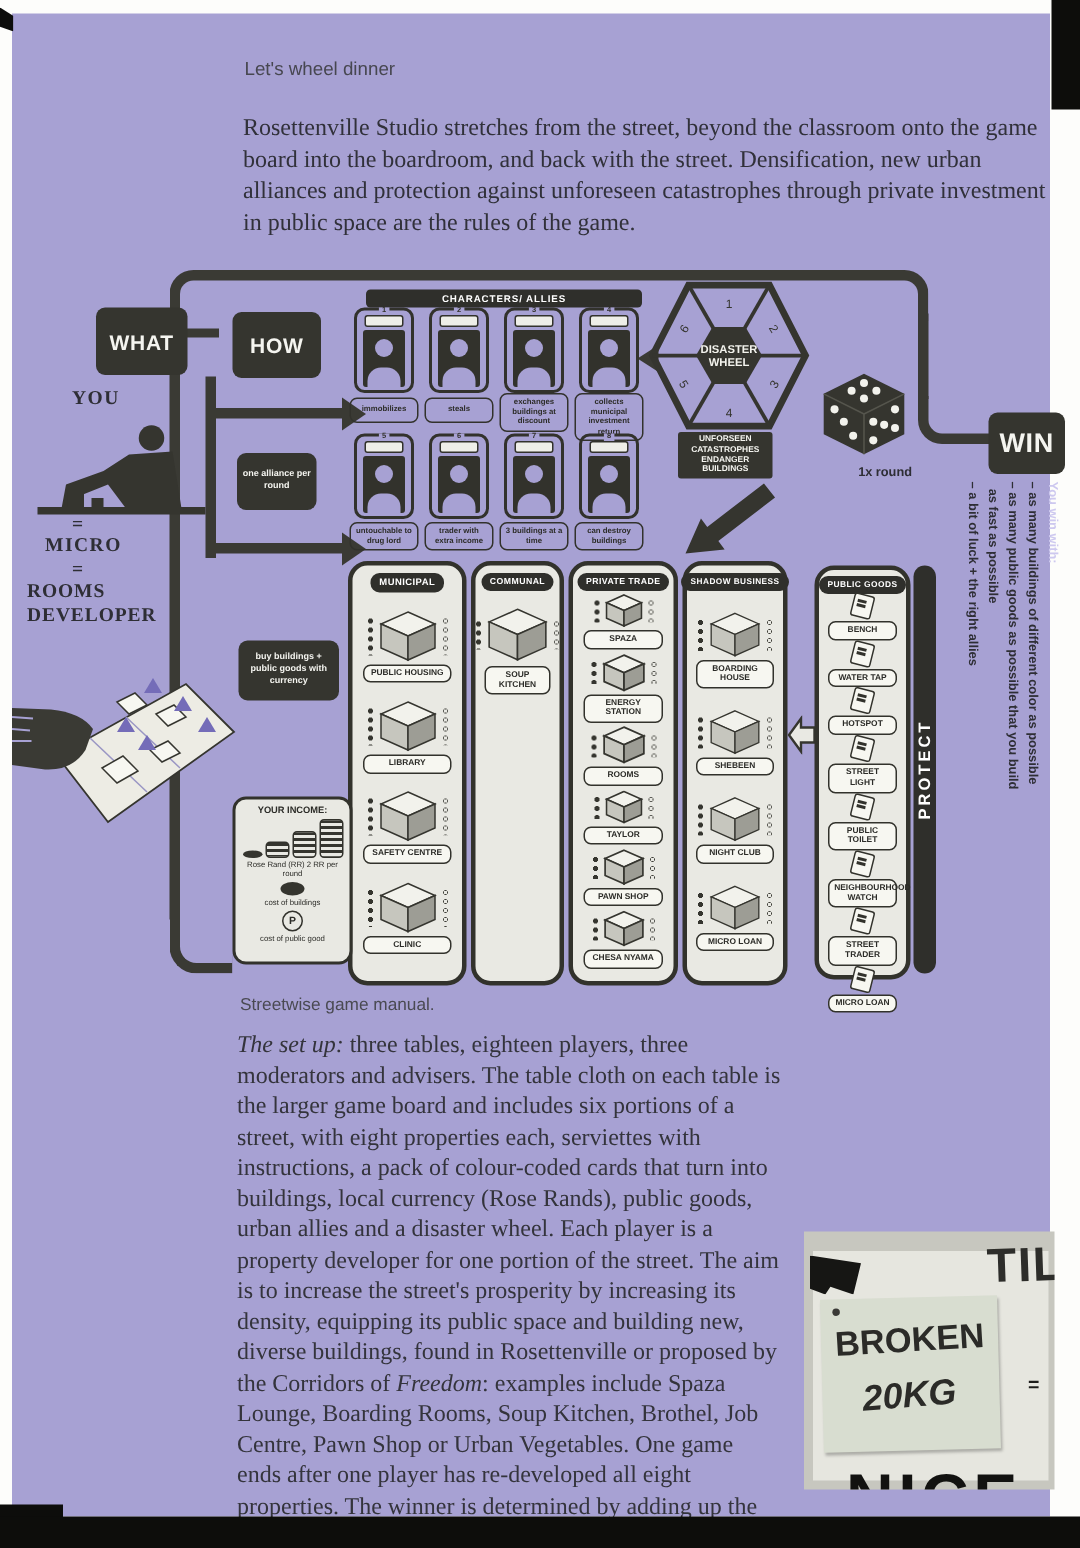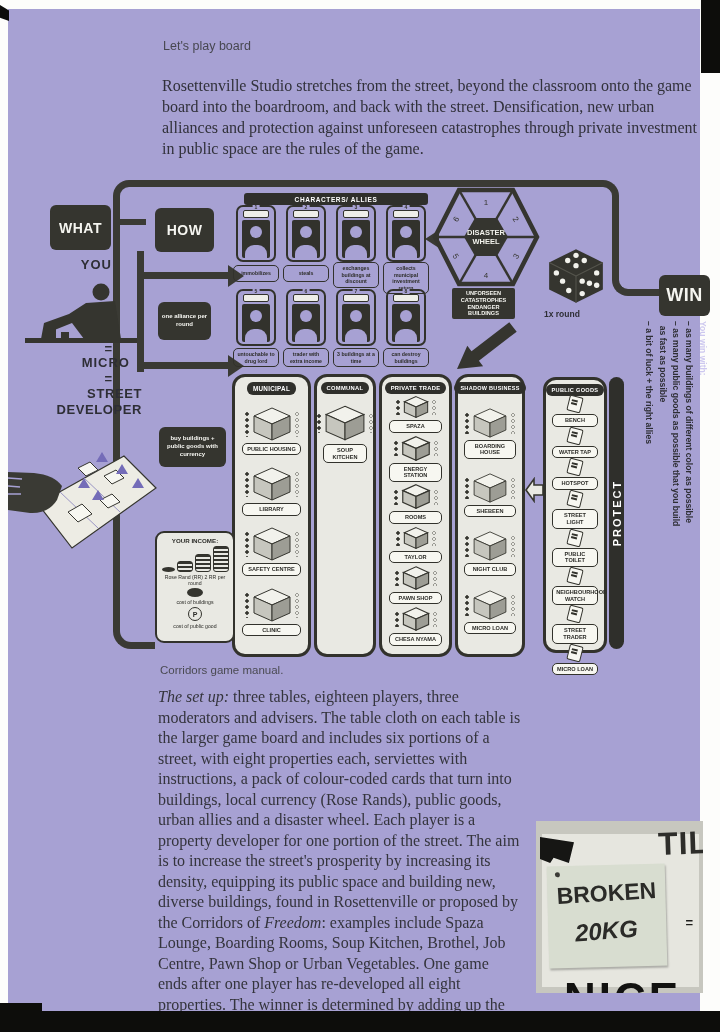--- a/index.html
+++ b/index.html
@@ -35,28 +35,28 @@
   .bra2{left:133px;top:353px;width:88px;}
   .ahead{position:absolute;width:0;height:0;border-top:11px solid transparent;border-bottom:11px solid transparent;
          border-left:16px solid #3a3a34;}
   .ah1{left:220px;top:256px;} .ah2{left:220px;top:346px;}
   .chevL{position:absolute;left:417px;top:221px;width:0;height:0;border-top:9px solid transparent;
          border-bottom:9px solid transparent;border-right:14px solid #3a3a34;}
 
   
   .dbox{position:absolute;background:#35352f;color:#f5f5f0;border-radius:6px;display:flex;
         align-items:center;justify-content:center;text-align:center;font-weight:bold;}
-  .what{left:42px;top:196px;width:61px;height:45px;font-size:14px;letter-spacing:.5px;}
+  .what{left:56px;top:196px;width:61px;height:45px;font-size:14px;letter-spacing:.5px;}
   .how{left:147px;top:199px;width:59px;height:44px;font-size:14px;letter-spacing:.5px;}
   .winbox{left:651px;top:266px;width:51px;height:41px;font-size:18px;letter-spacing:.5px;}
   .alliance{left:150px;top:293px;width:53px;height:38px;font-size:6px;font-weight:bold;padding:2px;box-sizing:border-box;line-height:1.3;}
   .buynote{left:151px;top:418px;width:67px;height:40px;font-size:6px;padding:3px;box-sizing:border-box;line-height:1.3;}
   .warn{left:444px;top:279px;width:63px;height:31px;font-size:5.6px;line-height:1.25;padding:2px;box-sizing:border-box;border-radius:2px;}
 
-  .yt{position:absolute;text-align:right;color:#2e2e35;font-weight:bold;}
+  .yt{position:absolute;text-align:left;color:#2e2e35;font-weight:bold;font-family:Liberation Serif, serif;}
   .you{left:40px;top:248px;width:64px;font-size:13px;letter-spacing:1px;}
   .eq1{left:40px;top:332px;width:64px;font-size:13px;}
   .player{left:22px;top:346px;width:100px;font-size:13px;letter-spacing:1px;}
   .eq2{left:40px;top:362px;width:64px;font-size:13px;}
   .dev{left:10px;top:377px;width:124px;font-size:13px;letter-spacing:.6px;line-height:16px;}
   .aim{left:8px;top:558px;width:128px;font-size:14px;line-height:20px;white-space:pre-line;}
 
   
   .charbar{position:absolute;left:236px;top:184px;width:184px;height:12px;background:#2f2f2b;color:#fff;
            border-radius:3px;font-size:6.5px;font-weight:bold;letter-spacing:.6px;display:flex;
@@ -106,21 +106,21 @@
   .income .t{font-size:6.2px;font-weight:bold;}
   .coins{display:flex;align-items:flex-end;gap:2px;height:26px;}
   .coin{width:13px;height:5px;background:#35352f;border-radius:50%;}
   .stack{width:14px;border:1px solid #32322c;border-radius:3px;
          background:repeating-linear-gradient(#35352f 0 2px,#e9e9e3 2px 4px);}
   .s1{height:9px;} .s2{height:16px;} .s3{height:24px;}
   .oval{width:16px;height:9px;background:#35352f;border-radius:50%;}
   .pcircle{width:12px;height:12px;border:1.3px solid #32322c;border-radius:50%;display:flex;
            align-items:center;justify-content:center;font-size:7px;font-weight:bold;}
 
-  .dicenote{position:absolute;left:536px;top:300px;width:64px;text-align:left;font-size:8.5px;
+  .dicenote{position:absolute;left:536px;top:300px;width:64px;text-align:right;font-size:8.5px;
             font-weight:bold;color:#2e2e35;}
 
   
   .caption{position:absolute;left:152px;top:655px;font-size:11.5px;color:#4a4a52;}
   .bodytext{position:absolute;left:150px;top:678px;width:545px;font-family:"Liberation Serif",serif;
             font-size:16px;line-height:20.5px;color:#34343c;}
   .bodytext .it{font-style:italic;}
 
   
   .photo{float:right;width:167px;height:172px;margin:134px 0 4px 14px;background:#c7c7bf;
@@ -142,21 +142,21 @@
                letter-spacing:3px;}
 
   svg text{font-family:"Liberation Sans",sans-serif;}
 </style>
 </head>
 <body>
 
 <div class="scan">
   <div class="page">
 
-    <div class="kicker">Let's play board</div>
+    <div class="kicker">Let's wheel dinner</div>
     <p class="intro">Rosettenville Studio stretches from the street, beyond the classroom onto the game board into the boardroom, and back with the street. Densification, new urban alliances and protection against unforeseen catastrophes through private investment in public space are the rules of the game.</p>
 
     <div class="topbar"></div>
     <div class="ln ltrunk"></div>
     <div class="lcurve"></div>
     <div class="ln rtrunk"></div>
     <div class="rcurve"></div>
     <div class="ln howlink"></div>
     <div class="ln howtrunk"></div>
     <div class="branch bra1"></div>
@@ -174,21 +174,21 @@
         <path d="M64 22 L93 20 L99 58 L62 58 L50 42 L30 50 L28 58 L19 58 L22 42 L47 33 Z"></path>
         <rect x="23" y="47" width="11" height="11"></rect>
         <rect x="39" y="51" width="8" height="8"></rect>
         <rect x="3" y="57" width="112" height="5"></rect>
       </g>
     </svg>
 
     <div class="yt eq1">=</div>
     <div class="yt player">MICRO</div>
     <div class="yt eq2">=</div>
-    <div class="yt dev">STREET DEVELOPER</div>
+    <div class="yt dev">ROOMS DEVELOPER</div>
 
     <svg style="position:absolute;left:0;top:433px;" width="150" height="118" viewBox="0 0 150 118">
       <polygon points="30,62 116,14 148,46 64,106" fill="#edece4" stroke="#35352f" stroke-width="1.2"></polygon>
       <line x1="52" y1="50" x2="90" y2="86" stroke="#9a96c4" stroke-width="1"></line>
       <line x1="76" y1="36" x2="112" y2="70" stroke="#9a96c4" stroke-width="1"></line>
       <g fill="#f7f7f1" stroke="#35352f" stroke-width="1">
         <polygon points="70,26 82,20 90,28 78,34"></polygon>
         <polygon points="96,34 108,28 116,36 104,42"></polygon>
         <polygon points="60,70 74,62 84,72 70,80"></polygon>
         <polygon points="92,58 104,52 112,60 100,66"></polygon>
@@ -580,21 +580,21 @@
         <div class="stack s2"></div>
         <div class="stack s3"></div>
       </div>
       <div>Rose Rand (RR) 2 RR per round</div>
       <div class="oval"></div>
       <div>cost of buildings</div>
       <div class="pcircle">P</div>
       <div>cost of public good</div>
     </div>
 
-    <div class="caption">Corridors game manual.</div>
+    <div class="caption">Streetwise game manual.</div>
     <div class="bodytext">
       <div class="photo">
         <div class="sign"></div>
         <div class="frag"></div>
         <div class="til">TIL</div>
         <div class="note">
           <div class="pin"></div>
           <div class="broken">BROKEN</div>
           <div class="kg">20KG</div>
         </div>

